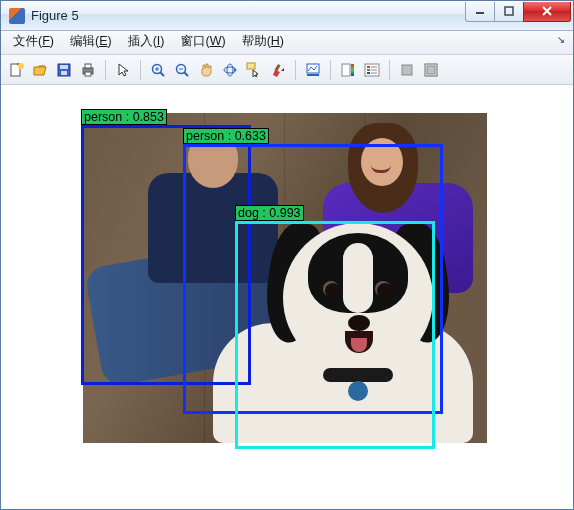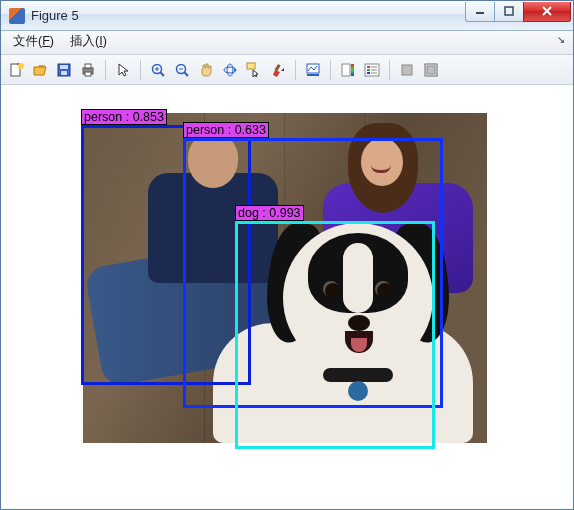--- a/index.html
+++ b/index.html
@@ -50,21 +50,21 @@
   .dog .blaze { position:absolute; left:130px; top:20px; width:30px; height:70px; background:#efeae2; border-radius:15px; }
   .dog .eyeL { position:absolute; left:110px; top:58px; width:16px; height:16px; background:#1a0f08; border-radius:50%; box-shadow: inset 2px 2px 0 rgba(255,255,255,.3); }
   .dog .eyeR { position:absolute; left:162px; top:58px; width:16px; height:16px; background:#1a0f08; border-radius:50%; box-shadow: inset 2px 2px 0 rgba(255,255,255,.3); }
   .dog .nose { position:absolute; left:135px; top:92px; width:22px; height:16px; background:#1a0f08; border-radius:50%; }
   .dog .mouth { position:absolute; left:132px; top:108px; width:28px; height:22px; background:#2a1010; border-radius:0 0 14px 14px; }
   .dog .tongue { position:absolute; left:138px; top:115px; width:16px; height:14px; background:#c05a60; border-radius:0 0 8px 8px; }
   .dog .collar { position:absolute; left:110px; top:145px; width:70px; height:14px; background:#1a1a1a; border-radius:7px; }
   .dog .tag { position:absolute; left:135px; top:158px; width:20px; height:20px; background:#2a6aa0; border-radius:50%; }
   
   .bbox { position:absolute; border:3px solid; }
-  .bbox .lbl { position:absolute; top:-19px; left:-3px; background:#d946ef; border:1px solid #000; font-size:12.5px; padding:0 2px; white-space:nowrap; color:#000; font-family: Arial, sans-serif; }
+  .bbox .lbl { position:absolute; top:-19px; left:-3px; background:#22c55e; border:1px solid #000; font-size:12.5px; padding:0 2px; white-space:nowrap; color:#000; font-family: Arial, sans-serif; }
   .bbox.p1 { border-color:#0a1fd8; }
   .bbox.p2 { border-color:#1030ff; }
   .bbox.dogbox { border-color:#18e8e8; border-width:3px; }
 </style>
 </head>
 <body>
 
 <div class="window">
 
   <div class="titlebar">
@@ -86,21 +86,24 @@
         <svg width="12" height="12">
             <line x1="2" y1="2" x2="10" y2="10" stroke="#fff" stroke-width="2"></line>
             <line x1="10" y1="2" x2="2" y2="10" stroke="#fff" stroke-width="2"></line>
           </svg>
       </div>
     </div>
   </div>
 
   <div class="menubar">
     <div class="menuitem"><span>文件</span>(<span class="ul">F</span>)</div>
+    <div class="menuitem"><span>编辑</span>(<span class="ul">E</span>)</div>
     <div class="menuitem"><span>插入</span>(<span class="ul">I</span>)</div>
+    <div class="menuitem"><span>窗口</span>(<span class="ul">W</span>)</div>
+    <div class="menuitem"><span>帮助</span>(<span class="ul">H</span>)</div>
     <div class="spacer"></div>
     <div class="menutail">↘</div>
   </div>
 
   <div class="toolbar">
     <div class="tbtn">
         <svg width="16" height="16">
           <rect x="3" y="2" width="9" height="12" fill="#fff" stroke="#555"></rect>
           <polygon points="12,2 12,5 9,2" fill="#ddd" stroke="#555"></polygon>
           <circle cx="13" cy="4" r="3" fill="#ffcf4a"></circle>
@@ -249,21 +252,21 @@
             <div class="tongue"></div>
           <div class="collar"></div>
             <div class="tag"></div>
         </div>
       </div>
 
       <div class="bbox p1" style="left:-2px; top:12px; width:170px; height:260px;">
         <div class="lbl">person : 0.853</div>
       </div>
 
-      <div class="bbox p2" style="left:100px; top:25px; width:260px; height:270px;">
+      <div class="bbox p2" style="left:100px; top:31px; width:260px; height:270px;">
         <div class="lbl">person : 0.633</div>
       </div>
 
       <div class="bbox dogbox" style="left:152px; top:108px; width:200px; height:228px;">
         <div class="lbl">dog : 0.993</div>
       </div>
     </div>
   </div>
 
 </div>

